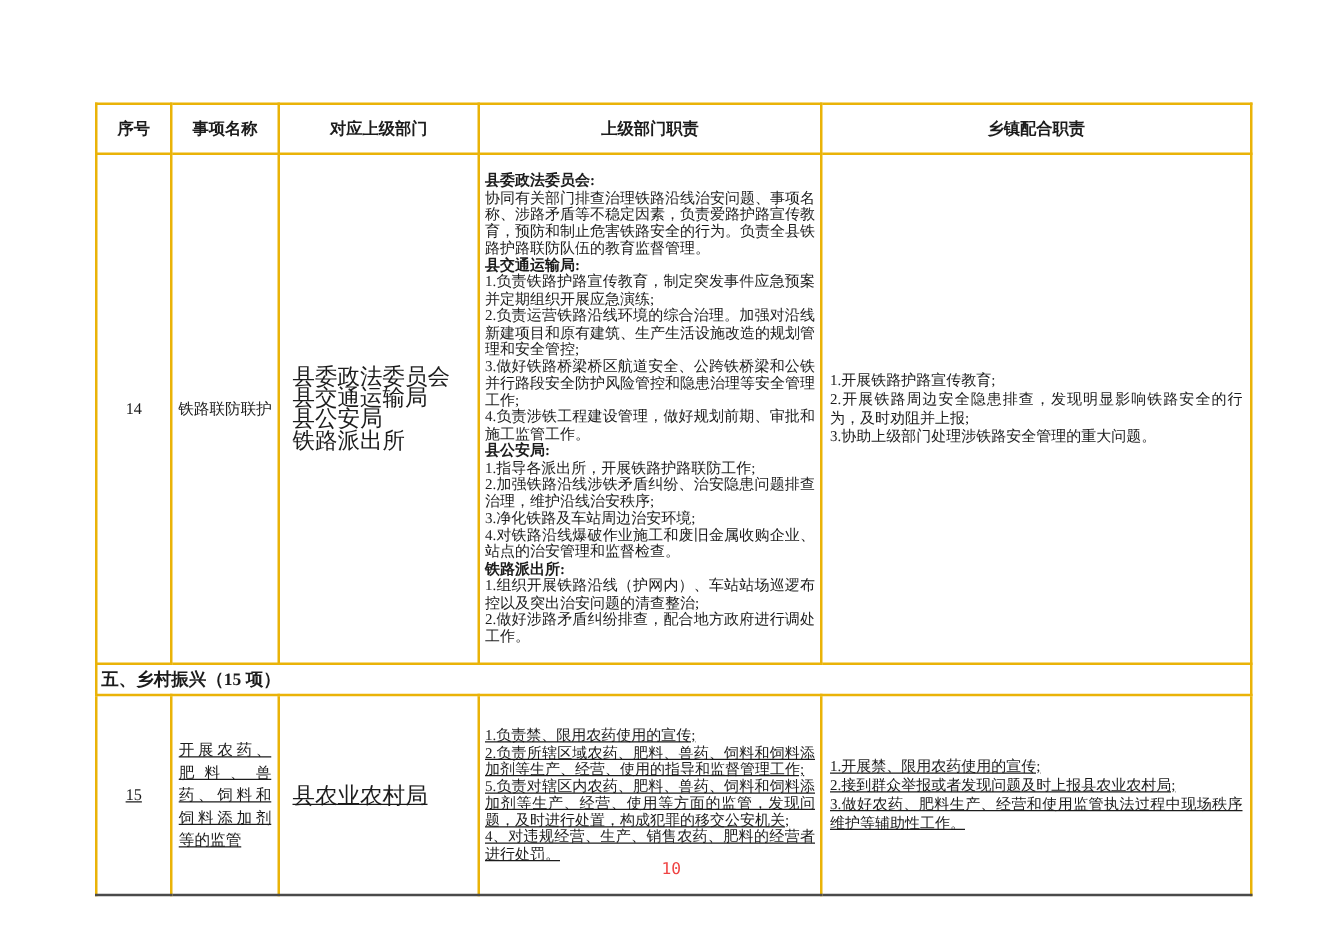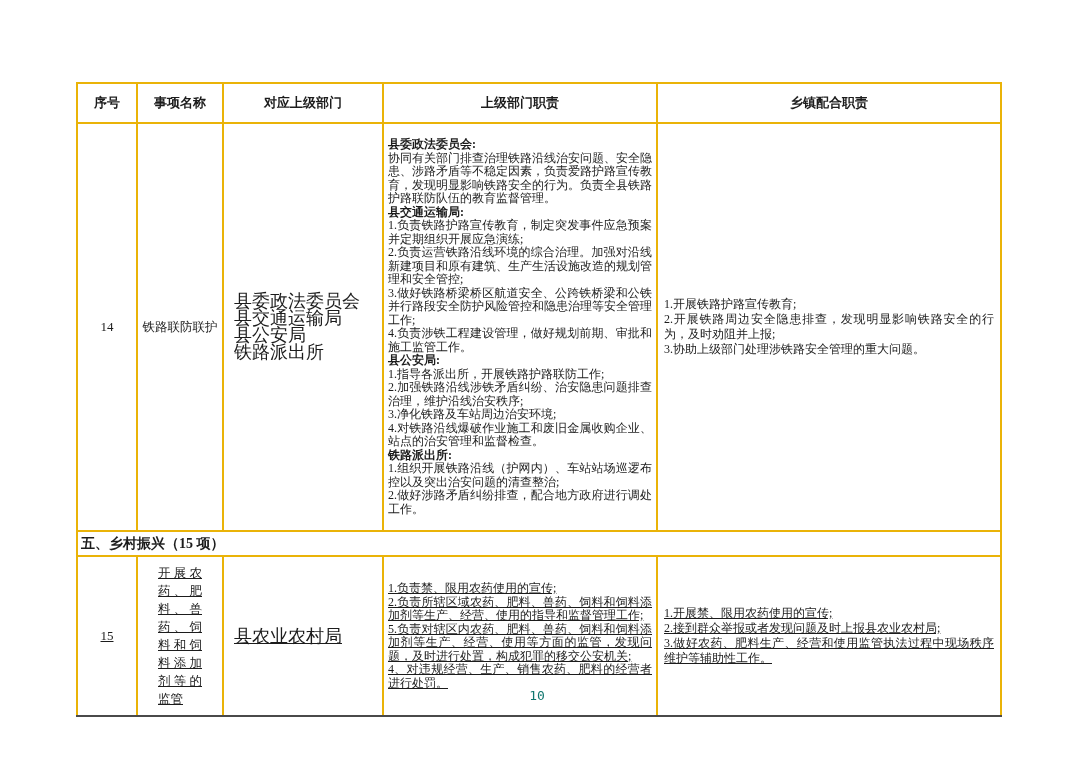--- a/index.html
+++ b/index.html
@@ -32,21 +32,21 @@
   tr.row-15 td { border-bottom: 2px solid #4a4a4a; text-decoration: underline; }
 
   td.seq-cell {
     text-align: center; vertical-align: middle;
     font-size: 13px;
     font-family: "Liberation Serif", serif;
   }
   td.item-name-cell {
     vertical-align: middle;
     font-size: 12.5px; line-height: 18px;
-    padding: 2px 20px;
+    padding: 2px 5px;
     text-align: justify;
   }
   td.item-name-cell.single-line { text-align: center; padding: 2px; margin-top: 17px; }
   td.departments-cell {
     vertical-align: middle;
     font-size: 18px; line-height: 17px;
     padding: 2px 2px 2px 10px;
   }
   td.duties-cell {
     vertical-align: middle;
@@ -66,21 +66,21 @@
     vertical-align: middle;
     padding: 0 0 0 3px;
     text-align: left;
   }
   .page-number {
     position: absolute; top: 688px; left: 0;
     width: 100%;
     text-align: center;
     font-size: 13px;
     font-family: "DejaVu Sans Mono", monospace;
-    color: #0f766e;
+    color: #ef4444;
   }
 </style>
 </head>
 <body>
 
 <div>
 
   <table class="resp-table">
     <colgroup>
       <col style="width:60px">
@@ -103,21 +103,21 @@
       <td class="seq-cell">14</td>
       <td class="item-name-cell single-line">铁路联防联护</td>
       <td class="departments-cell">
             <div>县委政法委员会</div>
             <div>县交通运输局</div>
             <div>县公安局</div>
             <div>铁路派出所</div>
           </td>
       <td class="duties-cell">
             <div class="bold">县委政法委员会:</div>
-            <div>协同有关部门排查治理铁路沿线治安问题、安全隐患、涉路矛盾等不稳定因素，负责爱路护路宣传教育，发现明显影响铁路安全的行为。负责全县铁路护路联防队伍的教育监督管理。</div>
+            <div>协同有关部门排查治理铁路沿线治安问题、事项名称、涉路矛盾等不稳定因素，负责爱路护路宣传教育，预防和制止危害铁路安全的行为。负责全县铁路护路联防队伍的教育监督管理。</div>
             <div class="bold">县交通运输局:</div>
             <div>1.负责铁路护路宣传教育，制定突发事件应急预案并定期组织开展应急演练;</div>
             <div>2.负责运营铁路沿线环境的综合治理。加强对沿线新建项目和原有建筑、生产生活设施改造的规划管理和安全管控;</div>
             <div>3.做好铁路桥梁桥区航道安全、公跨铁桥梁和公铁并行路段安全防护风险管控和隐患治理等安全管理工作;</div>
             <div>4.负责涉铁工程建设管理，做好规划前期、审批和施工监管工作。</div>
             <div class="bold">县公安局:</div>
             <div>1.指导各派出所，开展铁路护路联防工作;</div>
             <div>2.加强铁路沿线涉铁矛盾纠纷、治安隐患问题排查治理，维护沿线治安秩序;</div>
             <div>3.净化铁路及车站周边治安环境;</div>
             <div>4.对铁路沿线爆破作业施工和废旧金属收购企业、站点的治安管理和监督检查。</div>

